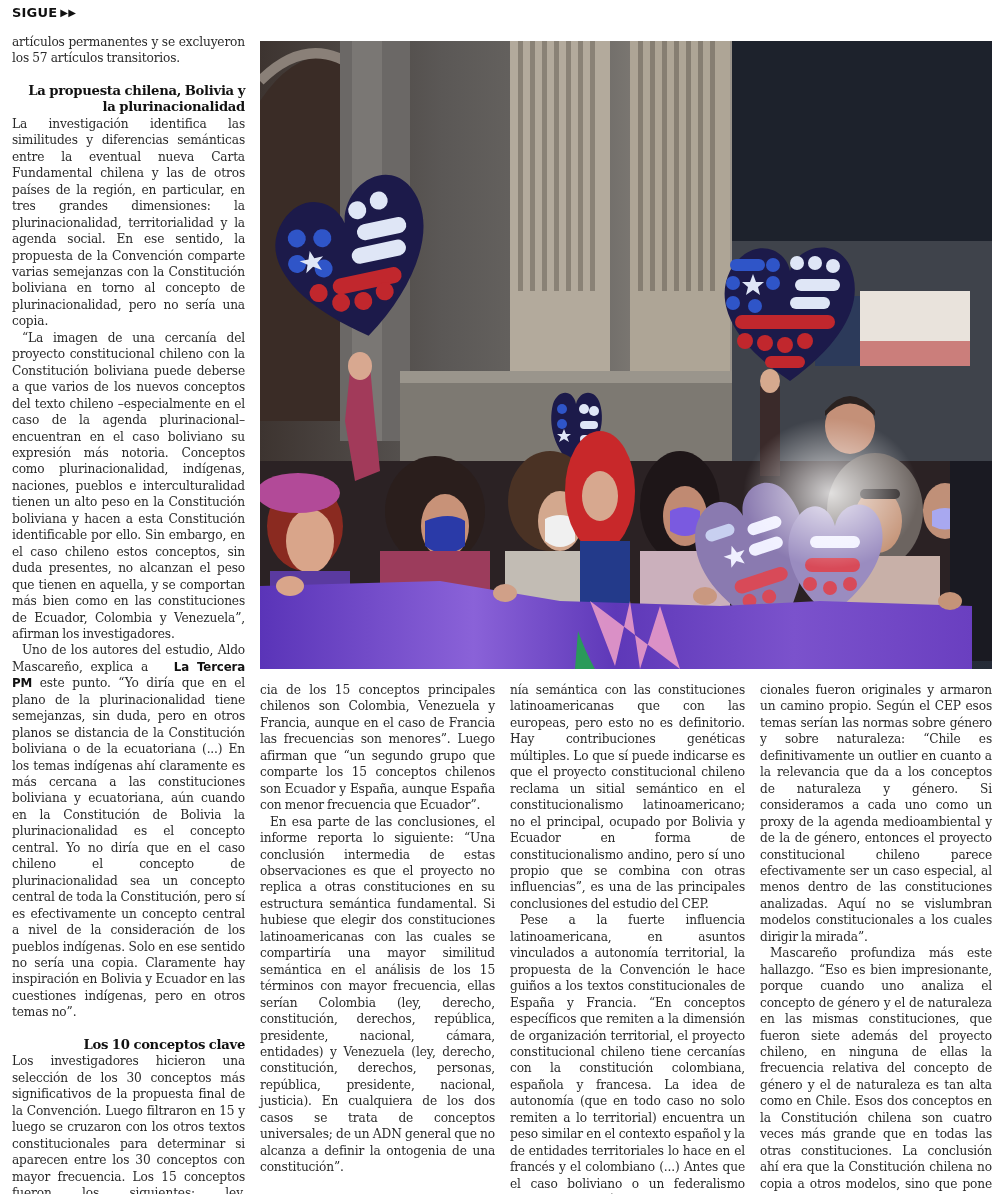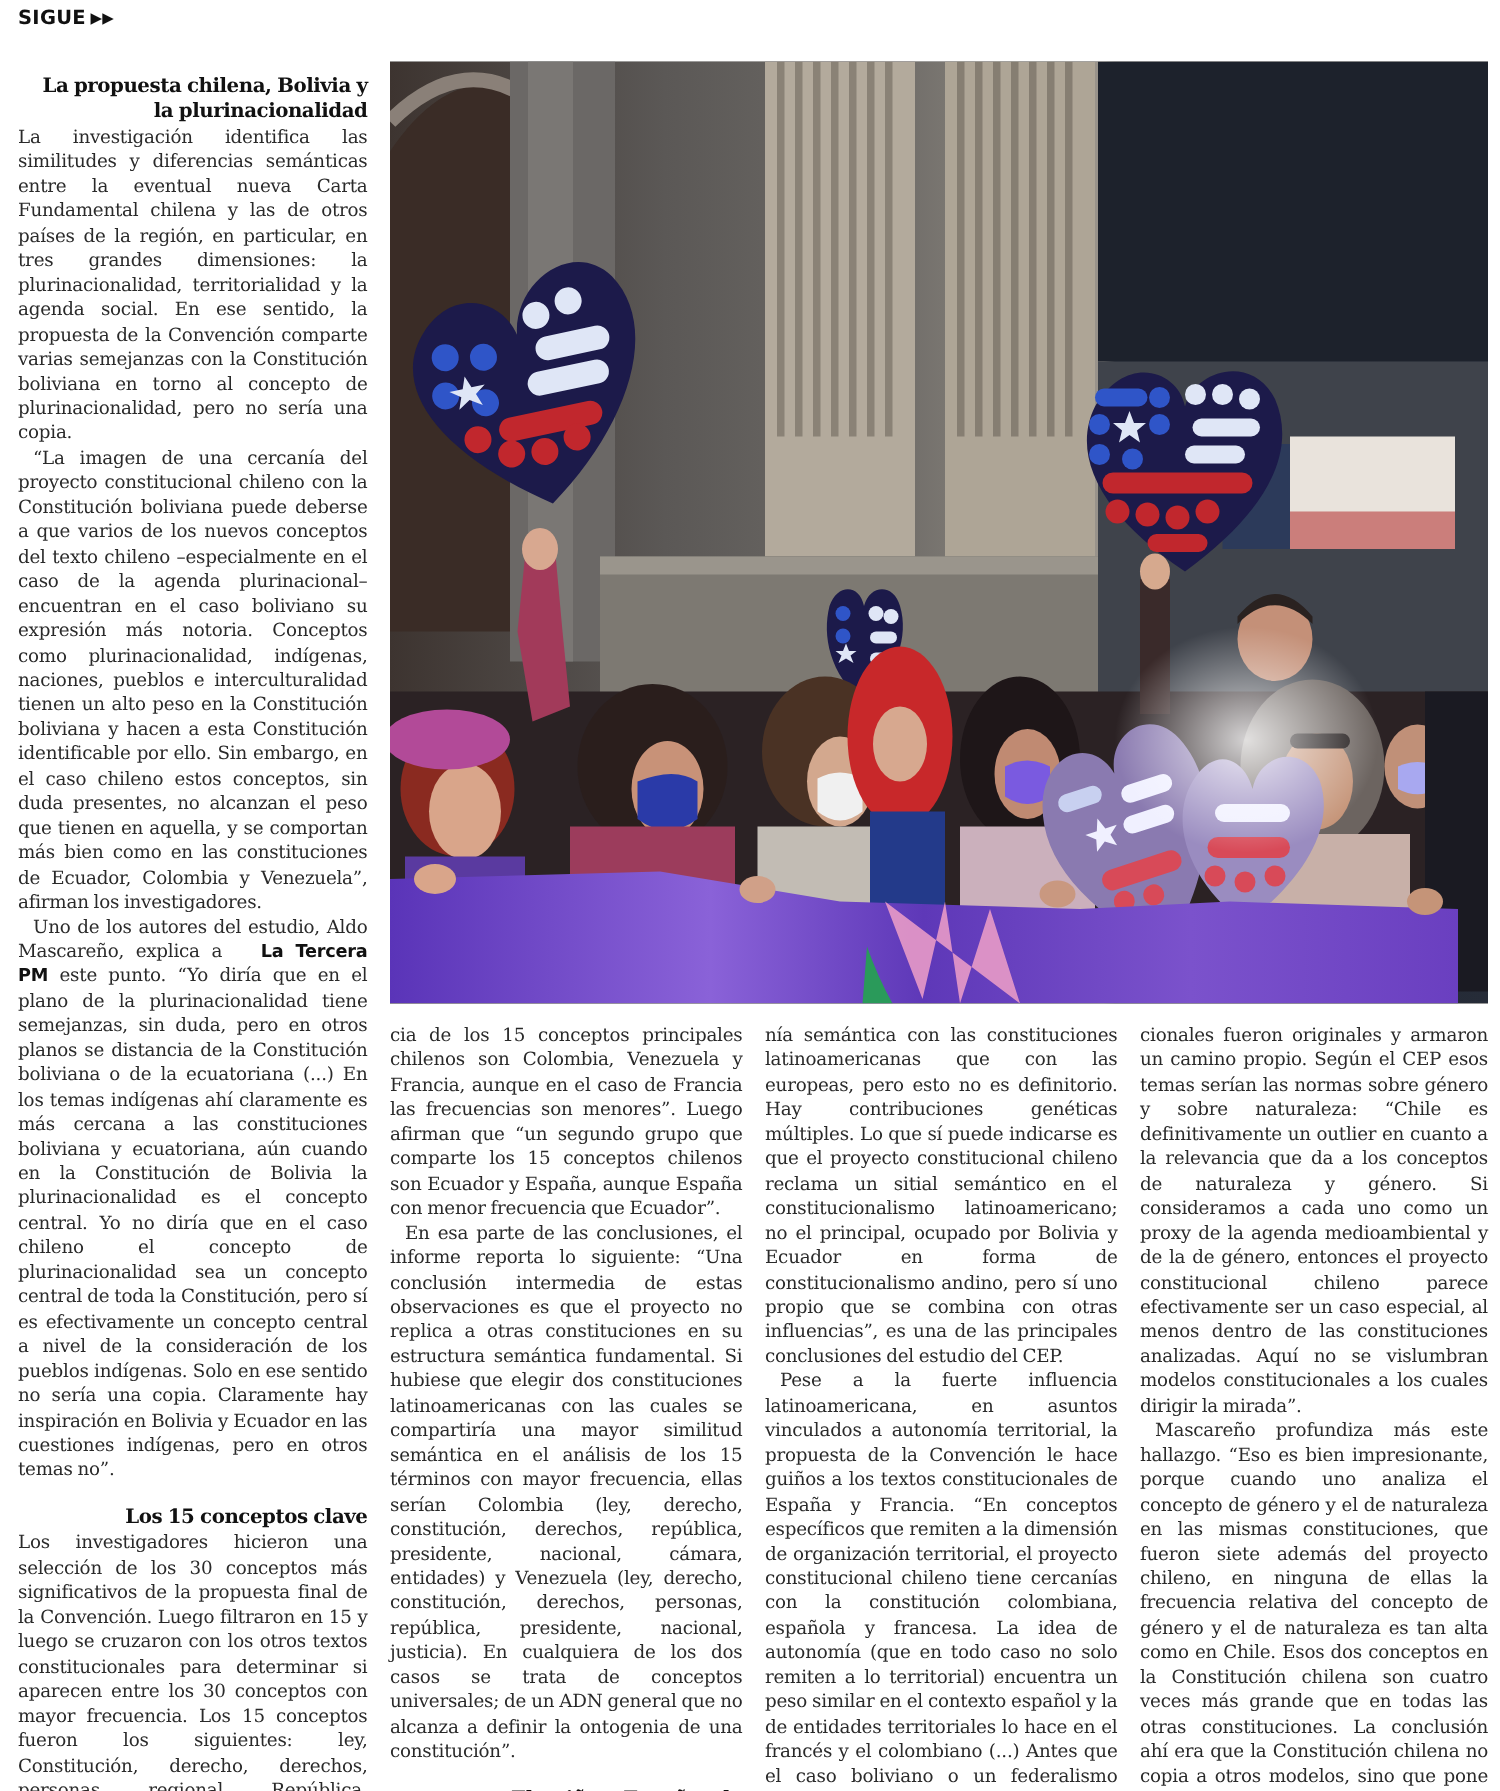--- a/index.html
+++ b/index.html
@@ -27,27 +27,28 @@
   .photo svg { display: block; }
 </style>
 </head>
 <body>
 
 <div class="sigue">
   <span>SIGUE</span><span class="arrows">▶▶</span>
 </div>
 
 <div class="col" id="c1">
+  <p>artículos permanentes y se excluyeron los 57 artículos transitorios.</p>
   <div class="gap"></div>
   <h2>La propuesta chilena, Bolivia y la plurinacionalidad</h2>
   <p>La investigación identifica las similitudes y diferencias semánticas entre la eventual nueva Carta Fundamental chilena y las de otros países de la región, en particular, en tres grandes dimensiones: la plurinacionalidad, territorialidad y la agenda social. En ese sentido, la propuesta de la Convención comparte varias semejanzas con la Constitución boliviana en torno al concepto de plurinacionalidad, pero no sería una copia.</p>
   <p class="ind">“La imagen de una cercanía del proyecto constitucional chileno con la Constitución boliviana puede deberse a que varios de los nuevos conceptos del texto chileno –especialmente en el caso de la agenda plurinacional– encuentran en el caso boliviano su expresión más notoria. Conceptos como plurinacionalidad, indígenas, naciones, pueblos e interculturalidad tienen un alto peso en la Constitución boliviana y hacen a esta Constitución identificable por ello. Sin embargo, en el caso chileno estos conceptos, sin duda presentes, no alcanzan el peso que tienen en aquella, y se comportan más bien como en las constituciones de Ecuador, Colombia y Venezuela”, afirman los investigadores.</p>
   <p class="ind"><span>Uno de los autores del estudio, Aldo Mascareño, explica a </span><span class="brand">La Tercera PM</span><span> este punto. “Yo diría que en el plano de la plurinacionalidad tiene semejanzas, sin duda, pero en otros planos se distancia de la Constitución boliviana o de la ecuatoriana (...) En los temas indígenas ahí claramente es más cercana a las constituciones boliviana y ecuatoriana, aún cuando en la Constitución de Bolivia la plurinacionalidad es el concepto central. Yo no diría que en el caso chileno el concepto de plurinacionalidad sea un concepto central de toda la Constitución, pero sí es efectivamente un concepto central a nivel de la consideración de los pueblos indígenas. Solo en ese sentido no sería una copia. Claramente hay inspiración en Bolivia y Ecuador en las cuestiones indígenas, pero en otros temas no”.</span></p>
   <div class="gap"></div>
-  <h2>Los 15 conceptos clave</h2>
+  <h2>Los 10 conceptos clave</h2>
   <p>Los investigadores hicieron una selección de los 30 conceptos más significativos de la propuesta final de la Convención. Luego filtraron en 15 y luego se cruzaron con los otros textos constitucionales para determinar si aparecen entre los 30 conceptos con mayor frecuencia. Los 15 conceptos fueron los siguientes: ley, Constitución, derecho, derechos, personas, regional, República, Congreso, diputados, Presidente, nacional, regiones, cámara, entidades, justicia.</p>
 
 </div>
 
 <div class="photo" title="Mujeres manifestándose con un lienzo morado y corazones con los colores de la bandera chilena frente a un edificio de columnas">
   <svg width="732" height="628" viewBox="0 0 732 628" xmlns="http://www.w3.org/2000/svg">
     <defs>
       <linearGradient id="bgL" x1="0" y1="0" x2="1" y2="0">
         <stop offset="0" stop-color="#3d3430"></stop>
         <stop offset="0.25" stop-color="#5b5856"></stop>

